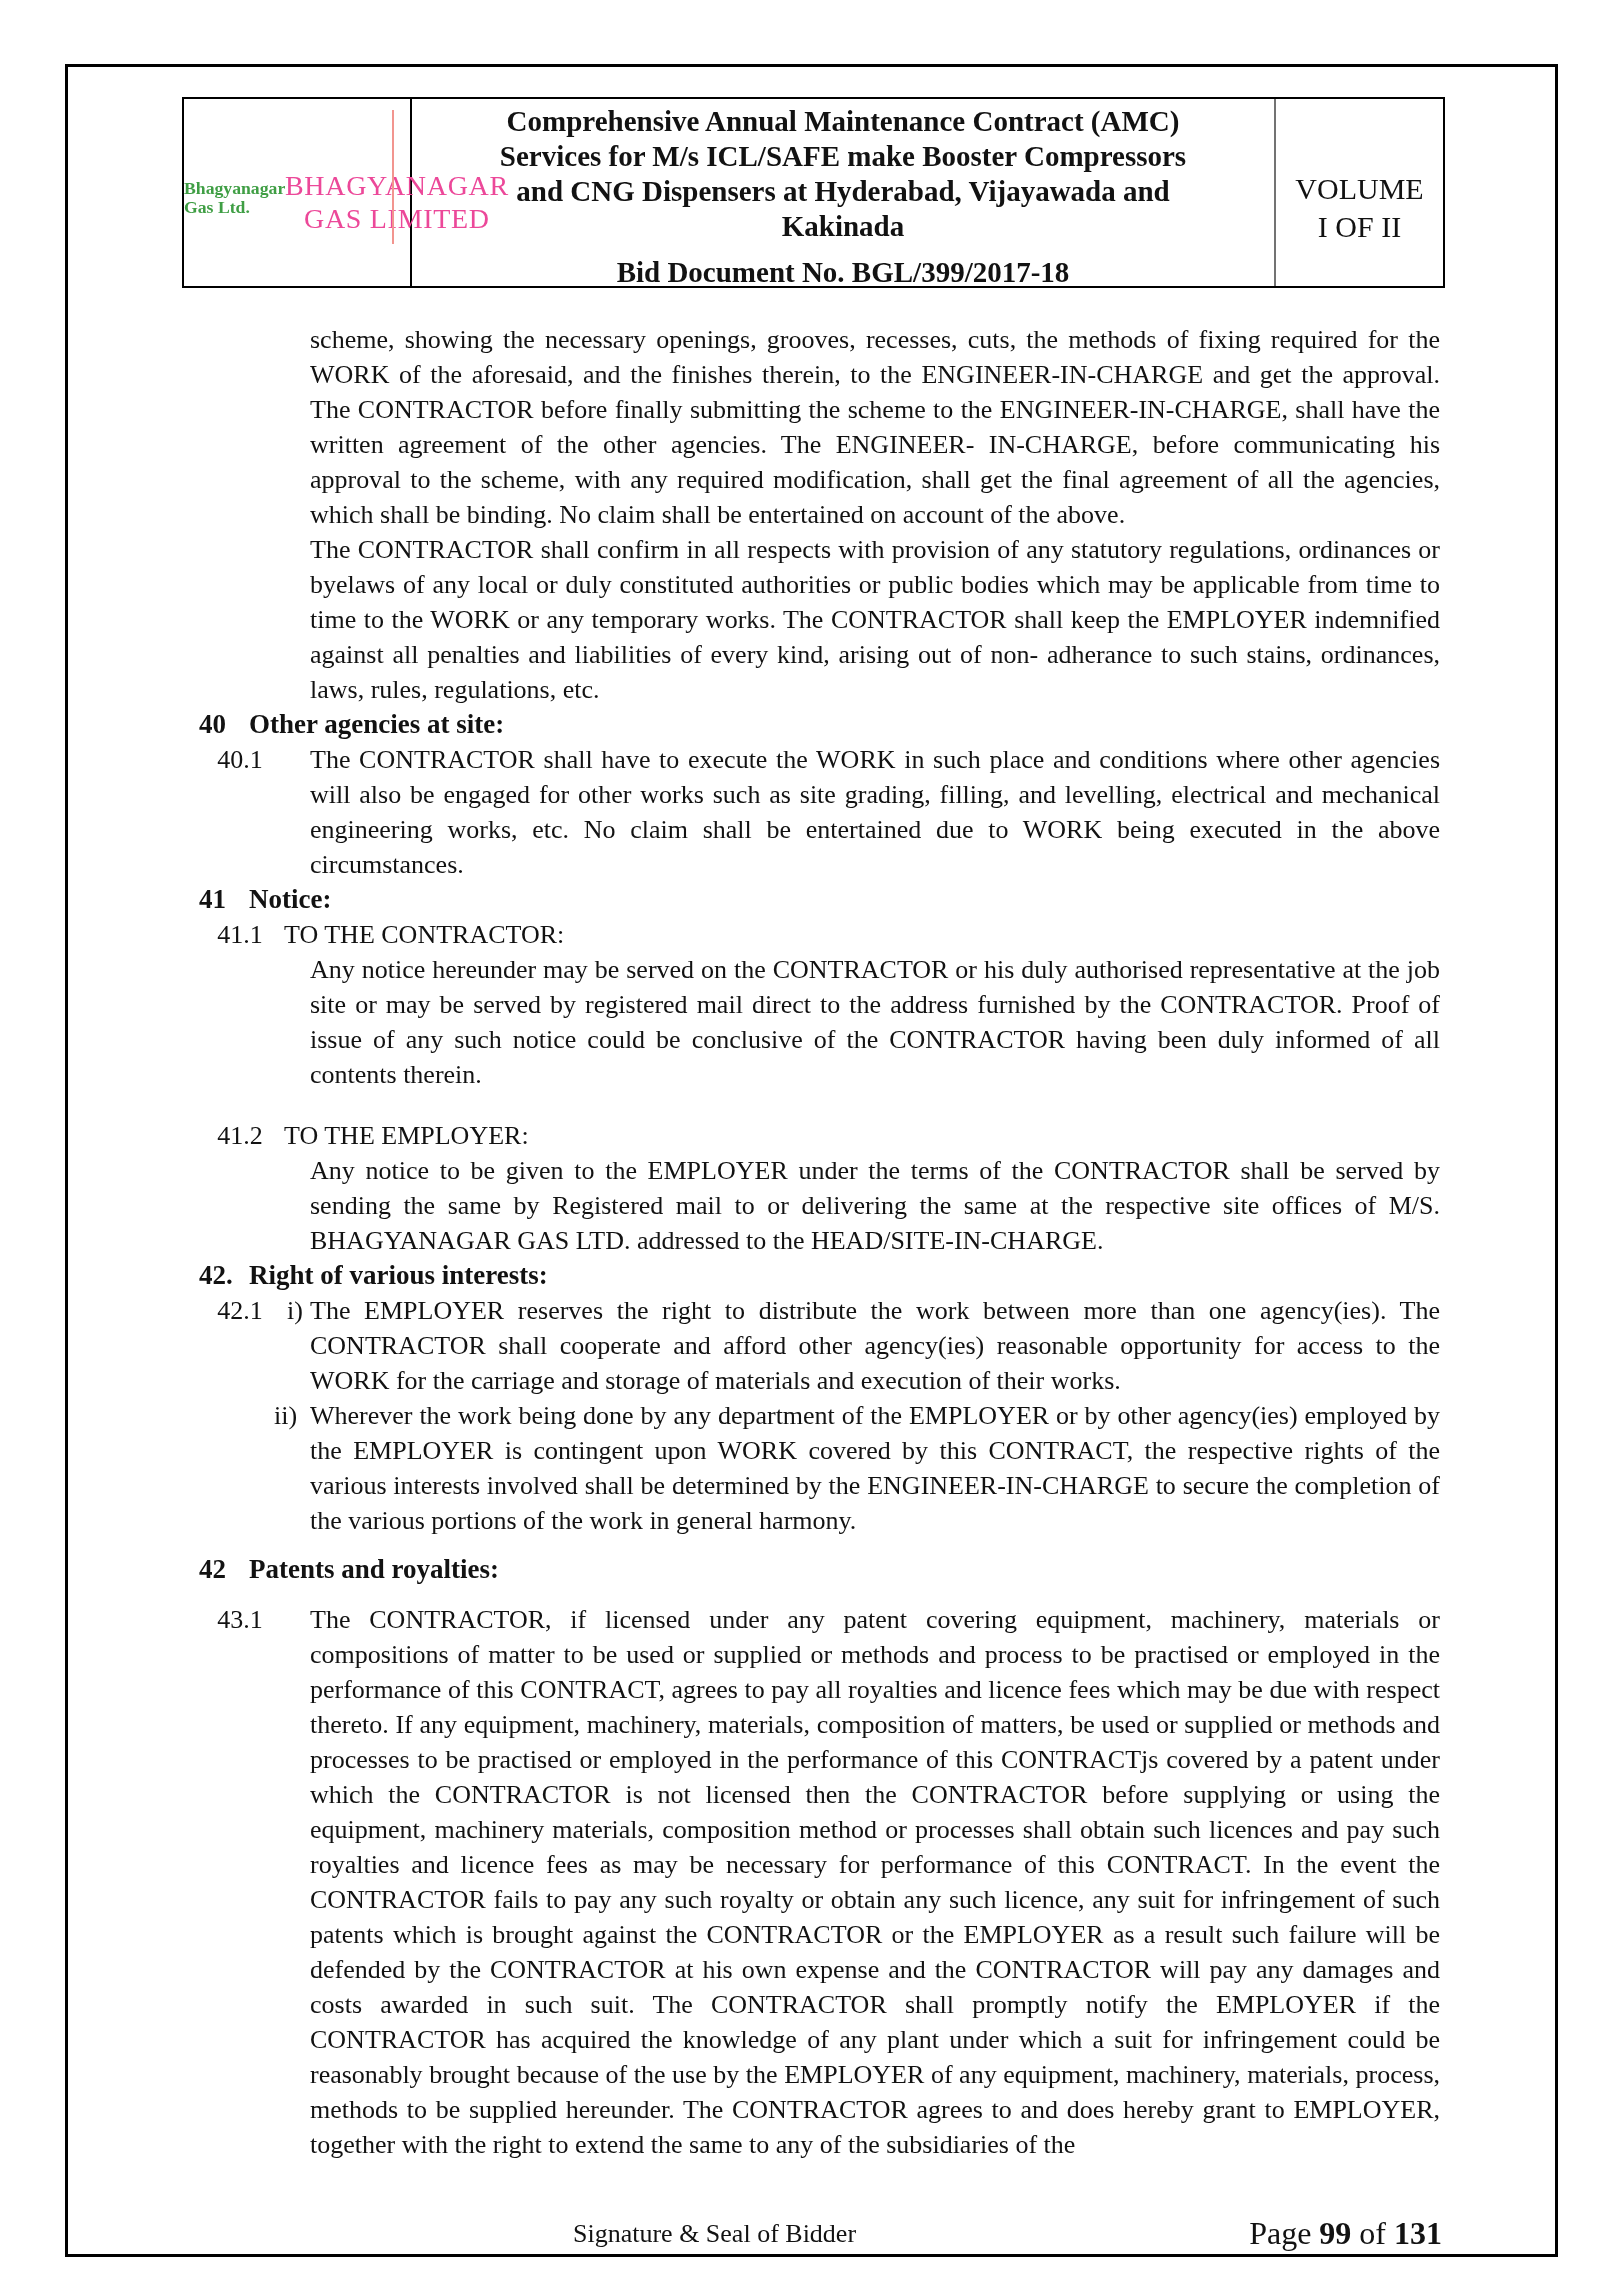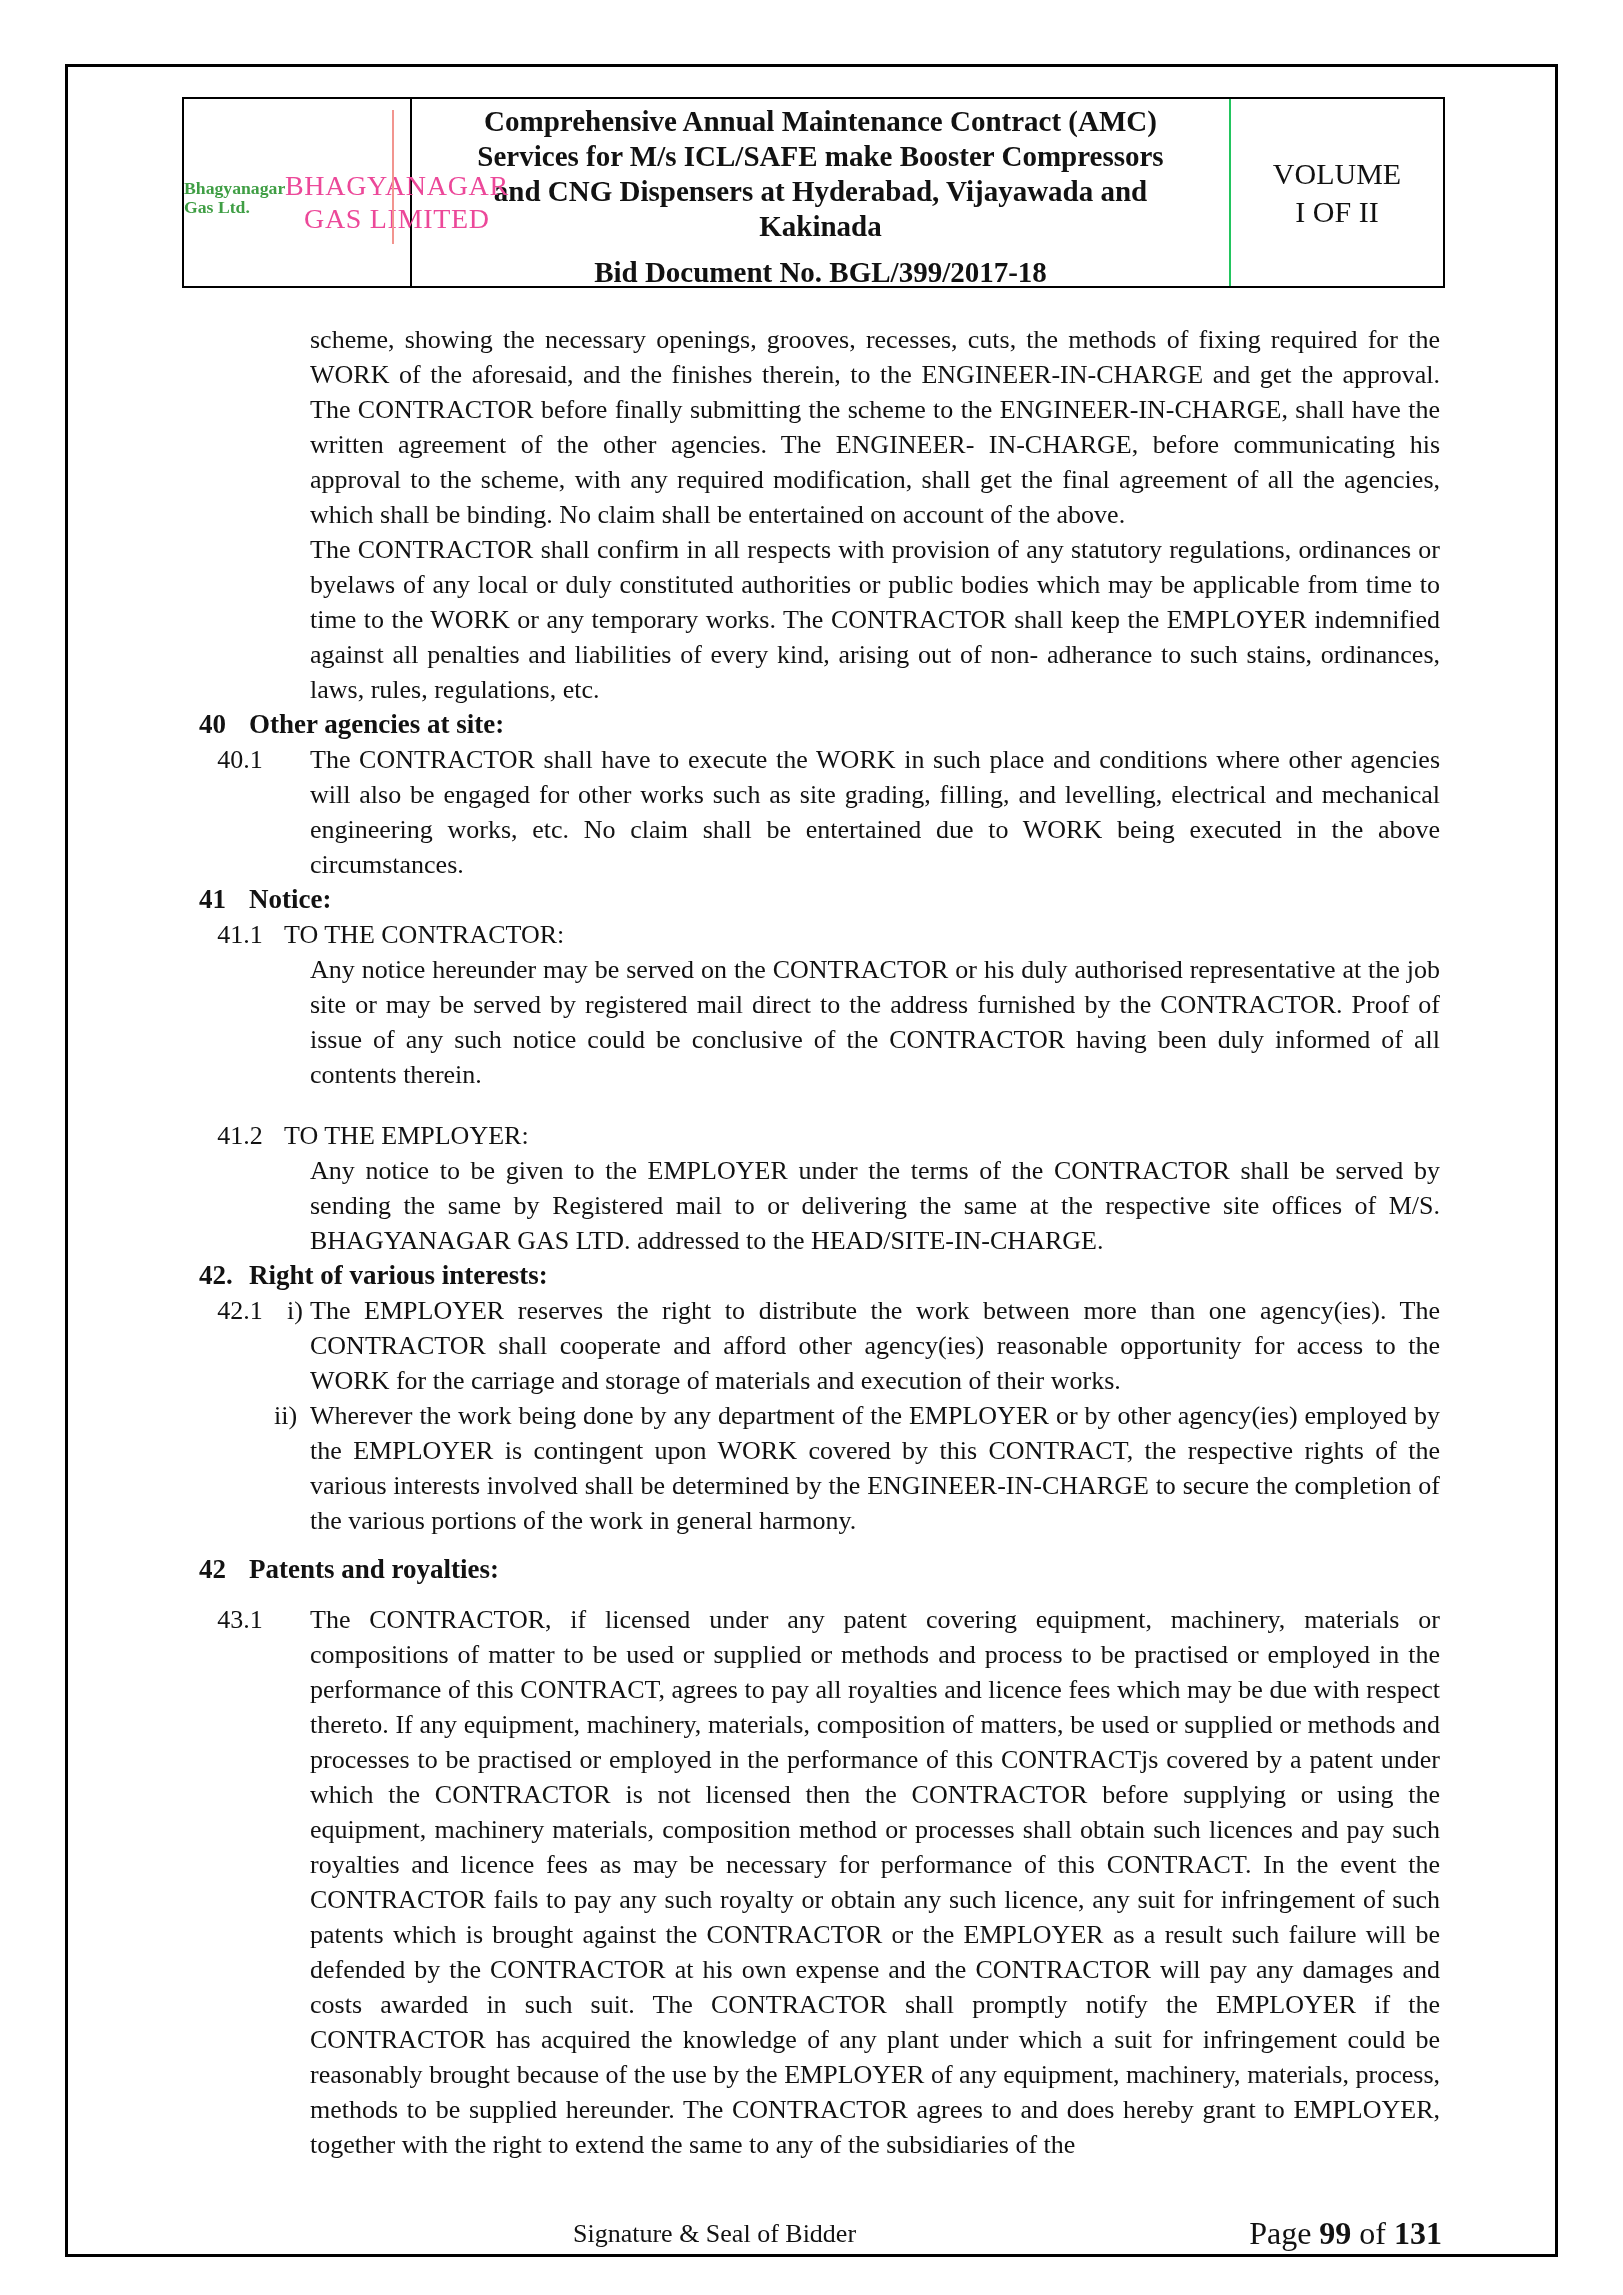--- a/index.html
+++ b/index.html
@@ -28,27 +28,27 @@
     letter-spacing:0px;margin-top:1.3px;
   }
   .company-name{
     margin-top:9.2px;font-size:28px;line-height:33px;text-align:center;
     color:#ec4899;letter-spacing:0.7px;
   }
   .logo-redline{
     position:absolute;right:15.7px;top:10.5px;width:2px;height:134px;background:#f2958f;
   }
   .title-cell{
-    flex:1;border-right:2px solid #22c55e;text-align:center;
+    flex:1;border-right:2px solid #737373;text-align:center;
     font-weight:bold;font-size:29px;line-height:35px;padding:5.2px 19.6px 0 19.6px;
   }
   .title-doc{margin-top:10.5px;}
   .volume-cell{
-    width:212px;display:flex;flex-direction:column;justify-content:center;
-    align-items:center;font-size:30px;line-height:38px;font-weight:normal;
+    width:167px;display:flex;flex-direction:column;justify-content:center;
+    align-items:center;font-size:30px;line-height:38px;font-weight:normal;margin-top:15px;
   }
   
   .doc-body{
     position:absolute;left:199px;top:322px;width:1241px;
     font-size:26px;line-height:35px;text-align:justify;
   }
   .indent{margin-left:111px;}
   .h1{position:relative;font-weight:bold;font-size:27px;text-align:left;}
   .h1 .h-num{position:absolute;left:0;top:0;}
   .h1 .h-title{display:block;margin-left:50px;}

